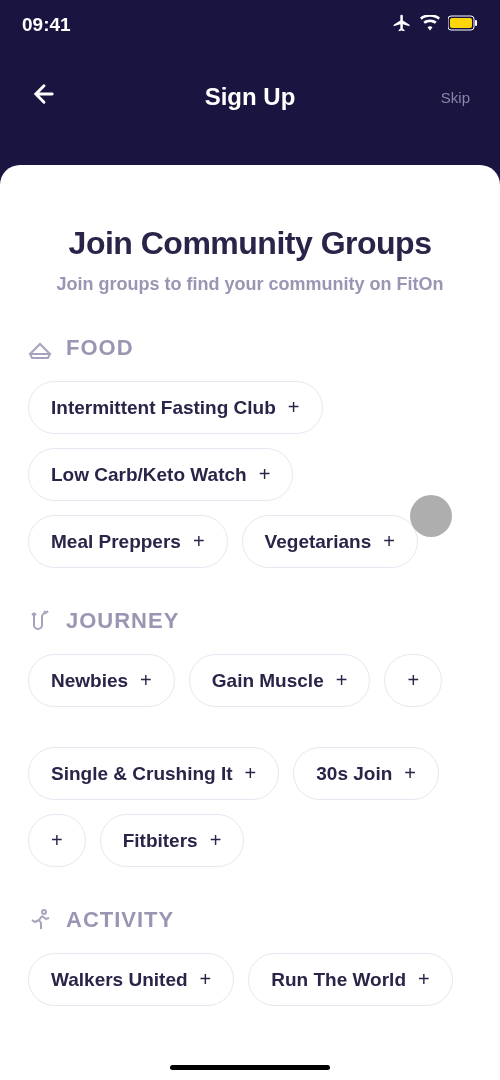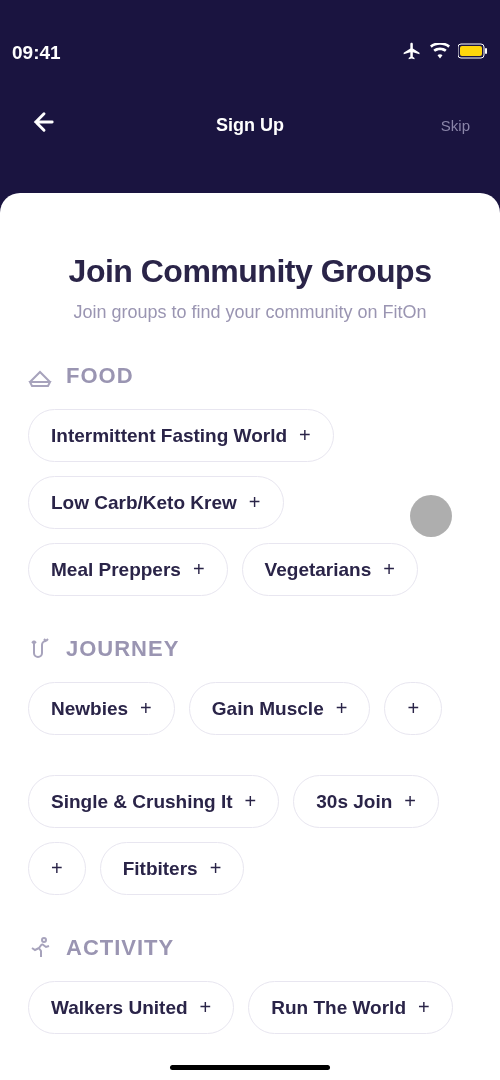--- a/index.html
+++ b/index.html
@@ -9,23 +9,22 @@
       font-family: -apple-system, BlinkMacSystemFont, 'Segoe UI', sans-serif;
       background: #1a1440;
       overflow: hidden;
       position: relative;
     }
     .status-bar {
       height: 50px;
       display: flex;
       justify-content: space-between;
       align-items: center;
-      padding: 0 12px;
+      padding: 0 22px;
       color: #fff;
-      margin-top: 28px;
     }
     .time {
       font-size: 19px;
       font-weight: 600;
     }
     .status-icons {
       display: flex;
       gap: 8px;
       align-items: center;
     }
@@ -37,21 +36,21 @@
       padding: 0 30px;
       color: #fff;
     }
     .back-btn {
       font-size: 28px;
       font-weight: 600;
       cursor: pointer;
       width: 50px;
     }
     .header-title {
-      font-size: 18px;
+      font-size: 24px;
       font-weight: 700;
       flex: 1;
       text-align: center;
     }
     .skip-btn {
       font-size: 15px;
       color: #8a85a8;
       cursor: pointer;
       width: 50px;
       text-align: right;
@@ -69,21 +68,21 @@
       font-weight: 800;
       color: #2a2448;
       text-align: center;
       letter-spacing: -0.5px;
     }
     .page-subtitle {
       font-size: 18px;
       color: #9a95b2;
       text-align: center;
       margin-top: 12px;
-      font-weight: 400;
+      font-weight: 700;
     }
     .section {
       margin-top: 40px;
     }
     .section-header {
       display: flex;
       align-items: center;
       gap: 14px;
       margin-bottom: 20px;
     }
@@ -188,25 +187,25 @@
     <div class="section-header">
       <span class="section-icon">
         <svg width="24" height="24" viewBox="0 0 24 24" fill="none" stroke="#a7a3bc" stroke-width="2">
             <path d="M2 18 L22 18 L20 22 L4 22 Z M2 18 L12 8 L22 18"></path>
           </svg>
       </span>
       <span class="section-title">FOOD</span>
     </div>
     <div class="chips">
       <div class="chip">
-          <span class="chip-label">Intermittent Fasting World</span>
-          <span class="chip-plus">+</span>
-        </div>
-      <div class="chip">
-          <span class="chip-label">Low Carb/Keto Krew</span>
+          <span class="chip-label">Intermittent Fasting Club</span>
+          <span class="chip-plus">+</span>
+        </div>
+      <div class="chip">
+          <span class="chip-label">Low Carb/Keto Watch</span>
           <span class="chip-plus">+</span>
         </div>
       <div class="chip">
           <span class="chip-label">Meal Preppers</span>
           <span class="chip-plus">+</span>
         </div>
       <div class="chip">
           <span class="chip-label">Vegetarians</span>
           <span class="chip-plus">+</span>
         </div>

